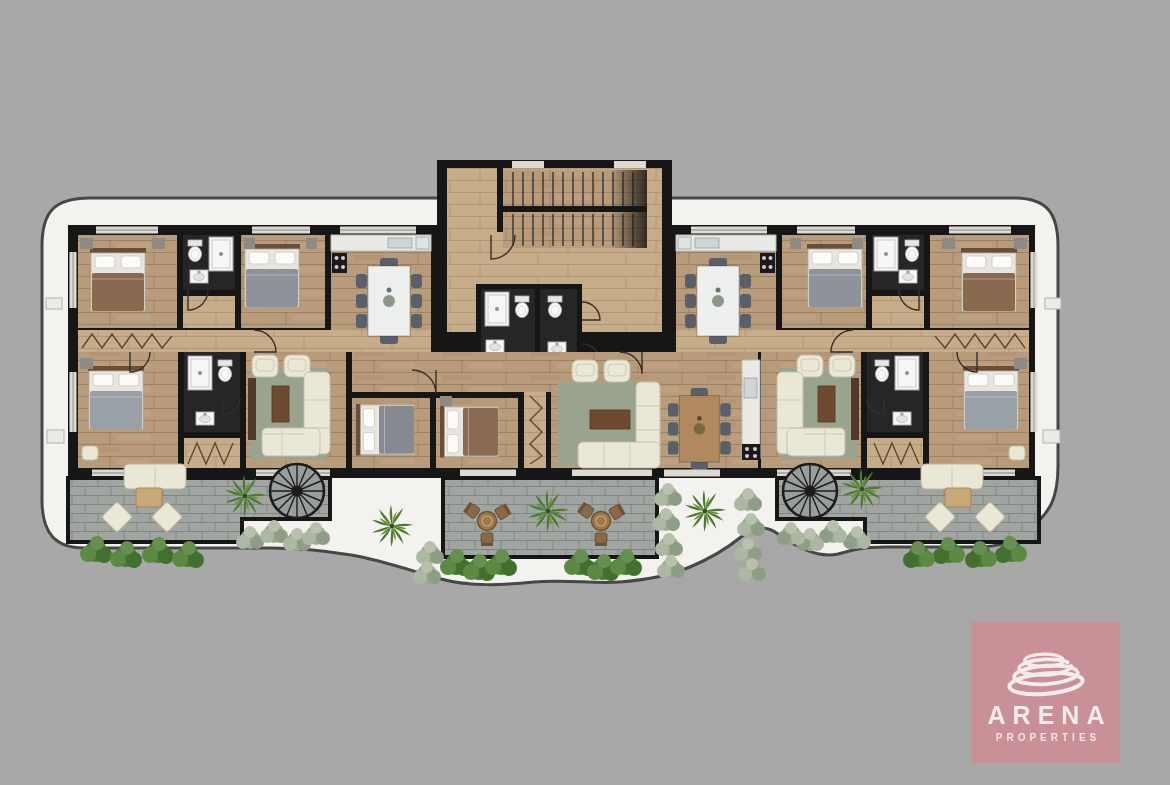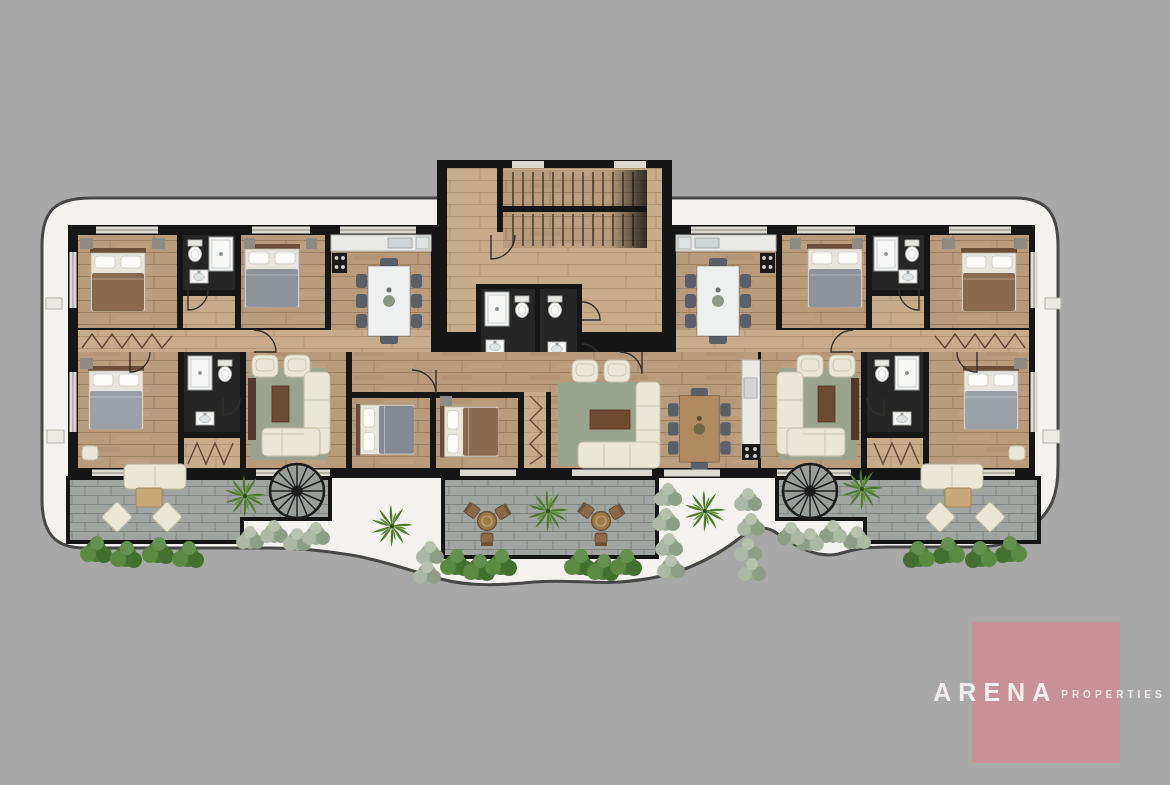--- a/index.html
+++ b/index.html
@@ -1,21 +1,21 @@
 <!DOCTYPE html>
 <html style="--background: #a8a8a8; --plot: #f3f2ee; --plot-outline: #474747; --wall: #161616; --wood: #b89b7a; --wood-light: #c7ac8a; --bath-floor: #262626; --terrace: #a0a5a2; --window: #dcdad2; --rug: #9aa38d; --cream: #ebe7d7; --chair-gray: #596069; --wood-dark: #8a6648; --fixture: #f6f6f4; --bush-green: #55803f; --bush-sage: #a3ae9c; --logo-bg: #c99097; --logo-fg: #f3ecec;"><head>
 <meta charset="utf-8">
 <style>
   html,body{margin:0;padding:0;}
   body{font-family:"Liberation Sans",sans-serif;background:#a8a8a8;}
   .stage{position:relative;width:1170px;height:785px;overflow:hidden;background:var(--background,#a8a8a8);}
   .plan-svg{position:absolute;left:0;top:0;}
   
   .logo{position:absolute;left:972px;top:622px;width:148px;height:141px;
-        background:var(--logo-bg,#c99097);display:flex;flex-direction:row;
+        background:var(--logo-bg,#c99097);display:flex;flex-direction:column;
         align-items:center;justify-content:center;}
   .logo-swirl{margin-bottom:2px;}
   .logo-brand{color:var(--logo-fg,#f3ecec);font-size:25px;font-weight:700;
               letter-spacing:7px;margin-left:7px;line-height:1;}
   .logo-tagline{color:var(--logo-fg,#f3ecec);opacity:.92;font-size:10px;font-weight:700;
                letter-spacing:4px;margin-left:4px;margin-top:5px;line-height:1;}
 </style>
 </head>
 <body>
 

